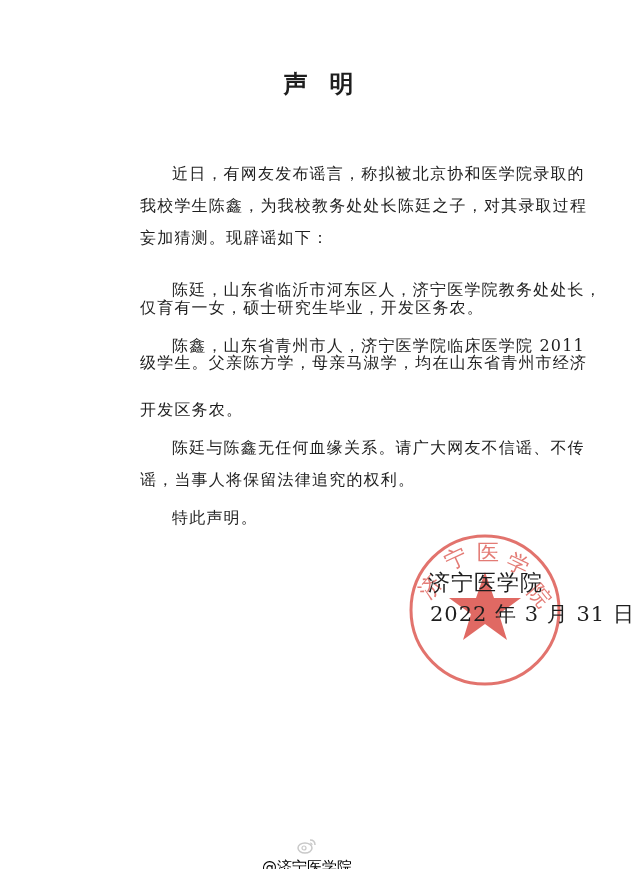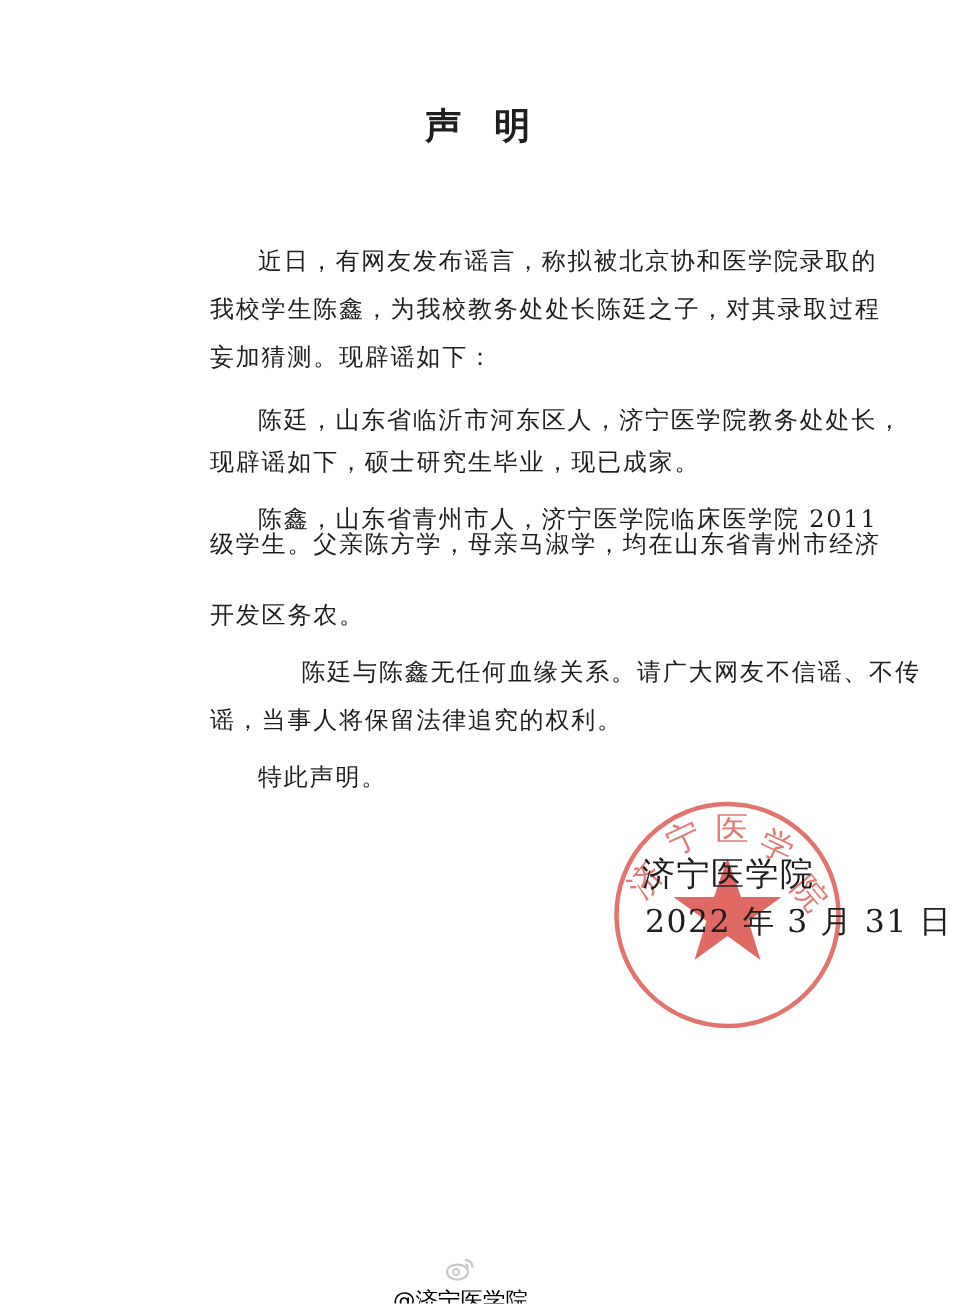--- a/index.html
+++ b/index.html
@@ -33,26 +33,26 @@
 </style>
 </head>
 <body>
 
 <div class="title">声明</div>
 
 <div class="body-text" id="body" style="left: 172px; top: 0px;">
     <div class="line" style="top: 164px; left: 0px; font-family: Liberation Serif, serif;">近日，有网友发布谣言，称拟被北京协和医学院录取的</div>
     <div class="line" style="top: 196px; left: -32px;">我校学生陈鑫，为我校教务处处长陈廷之子，对其录取过程</div>
     <div class="line" style="top: 228px; left: -32px; text-align: right;">妄加猜测。现辟谣如下：</div>
-    <div class="line" style="top: 270px; left: 0px; text-align: right;">陈廷，山东省临沂市河东区人，济宁医学院教务处处长，</div>
-    <div class="line" style="top: 298px; left: -32px;">现辟谣如下，硕士研究生毕业，现已成家。</div>
+    <div class="line" style="top: 280px; left: 0px; text-align: right;">陈廷，山东省临沂市河东区人，济宁医学院教务处处长，</div>
+    <div class="line" style="top: 298px; left: -32px;">仅育有一女，硕士研究生毕业，开发区务农。</div>
     <div class="line" style="top: 336px; left: 0px;">陈鑫，山东省青州市人，济宁医学院临床医学院 2011</div>
     <div class="line" style="top: 353px; left: -32px;">级学生。父亲陈方学，母亲马淑学，均在山东省青州市经济</div>
     <div class="line" style="top: 400px; left: -32px;">开发区务农。</div>
-    <div class="line" style="top: 438px; left: 0px; margin-left: 29px;">陈廷与陈鑫无任何血缘关系。请广大网友不信谣、不传</div>
+    <div class="line" style="top: 438px; left: 0px;">陈廷与陈鑫无任何血缘关系。请广大网友不信谣、不传</div>
     <div class="line" style="top: 470px; left: -32px;">谣，当事人将保留法律追究的权利。</div>
     <div class="line" style="top: 508px; left: 0px;">特此声明。</div>
   </div>
 
 <svg class="seal" viewBox="0 0 160 160">
   <circle cx="80" cy="80" r="74" fill="none" stroke="#d8443c" stroke-width="3" opacity="0.75"></circle>
   <polygon points="80,42 89,68 116,68 94,84 102,110 80,94 58,110 66,84 44,68 71,68" fill="#d8443c" opacity="0.8"></polygon>
   <text x="24" y="70" font-size="22" fill="#d8443c" opacity="0.7" transform="rotate(-50 24 70)">济</text>
   <text x="44" y="40" font-size="22" fill="#d8443c" opacity="0.7" transform="rotate(-25 44 40)">宁</text>
   <text x="72" y="30" font-size="22" fill="#d8443c" opacity="0.7">医</text>

